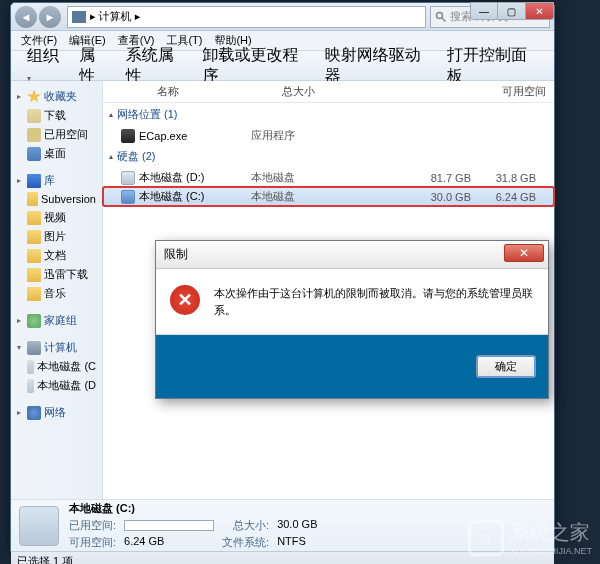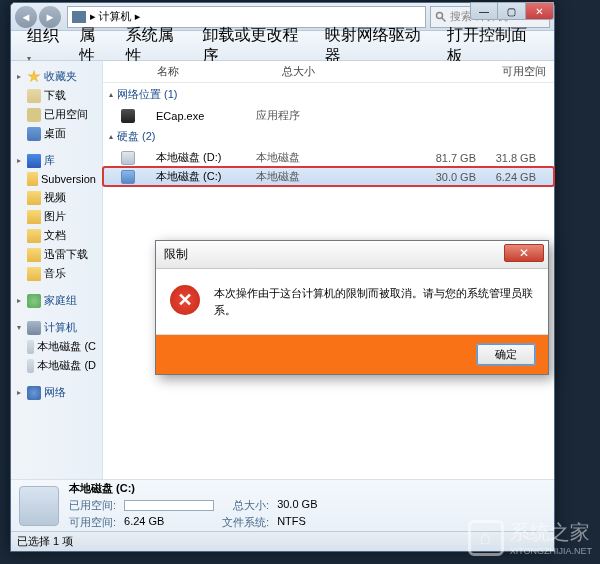--- a/index.html
+++ b/index.html
@@ -50,21 +50,21 @@
 .col-name { width: 130px; text-align: center; }
 .col-type { width: 130px; }
 .col-size { width: 90px; text-align: right; }
 .col-free { flex: 1; text-align: right; padding-right: 12px; }
 .cat-row { display: flex; align-items: center; padding: 4px 6px; color: #1a4a8a; }
 .cat-row .tri { font-size: 8px; margin-right: 4px; color: #555; }
 .item-row { display: flex; align-items: center; padding: 2px 6px 2px 18px; }
 .item-row .ico { width: 14px; height: 14px; margin-right: 4px; }
 .item-row.selected { background: linear-gradient(#dce8f8,#c8dcf4); border: 1px solid #8ab0e0; border-radius: 2px; padding: 1px 5px 1px 17px; }
 .item-row.highlighted { outline: 2px solid #d83838; outline-offset: -1px; }
-.name-cell { width: 100px; margin-left: 17px; }
+.name-cell { width: 112px; }
 .type-cell { width: 130px; color: #555; }
 .size-cell { width: 90px; text-align: right; color: #555; }
 .free-cell { flex: 1; text-align: right; color: #555; padding-right: 12px; }
 .ico-exe { background: linear-gradient(#505050,#202020); border-radius: 2px; }
 .ico-disk { background: linear-gradient(#e0e6ec,#b8c4d0); border-radius: 2px; border: 1px solid #a0acb8; }
 .ico-drive-c { background: linear-gradient(#88b8e8,#5888c8); border-radius: 2px; border: 1px solid #6090c0; }
 
 .details { height: 52px; border-top: 1px solid #d8e0e8; background: linear-gradient(#f4f8fc,#e8f0f8); display: flex; align-items: center; padding: 4px 8px; font-size: 11px; }
 .details .big-ico { width: 40px; height: 40px; background: linear-gradient(#d8e4f0,#b8c8d8); border-radius: 4px; margin-right: 10px; border: 1px solid #a8b8c8; }
 .details .info { display: grid; grid-template-columns: auto auto auto auto; column-gap: 8px; row-gap: 2px; }
@@ -73,21 +73,21 @@
 .details .usage-bar .fill { height: 100%; width: 79%; background: linear-gradient(#58a8e8,#3878c8); }
 
 .statusbar { height: 20px; background: linear-gradient(#e8eef4,#d8e2ec); border-top: 1px solid #c0ccd8; font-size: 11px; padding: 2px 6px; display: flex; align-items: center; }
 
 .dialog { position: absolute; left: 155px; top: 240px; width: 394px; background: #f0f0f0; border: 1px solid #707880; box-shadow: 4px 4px 12px rgba(0,0,0,0.4); z-index: 10; font-size: 12px; }
 .dialog-title { height: 28px; background: linear-gradient(#fdfdfd,#e8e8e8); border-bottom: 1px solid #c8c8c8; display: flex; align-items: center; padding: 0 8px; position: relative; }
 .dialog-close { position: absolute; right: 4px; top: 3px; width: 40px; height: 18px; background: linear-gradient(#e88878,#c84030); border: 1px solid #a83828; border-radius: 2px; color: #fff; display: flex; align-items: center; justify-content: center; font-size: 12px; cursor: pointer; }
 .dialog-body { padding: 16px 14px; display: flex; align-items: flex-start; background: #fff; }
 .dialog-body .err-ico { width: 30px; height: 30px; border-radius: 50%; background: radial-gradient(circle,#e84838,#c82818); margin-right: 14px; display: flex; align-items: center; justify-content: center; color: #fff; font-weight: bold; font-size: 18px; flex-shrink: 0; }
 .dialog-body .msg { font-size: 11px; line-height: 1.5; }
-.dialog-footer { padding: 8px 12px; text-align: right; background: #f97316; border-top: 1px solid #dcdcdc; text-decoration: underline; }
+.dialog-footer { padding: 20px 12px; text-align: right; background: #0369a1; border-top: 1px solid #dcdcdc; text-decoration: underline; }
 .dialog-footer button { padding: 3px 18px; font-size: 11px; background: linear-gradient(#f8f8f8,#e4e4e4); border: 1px solid #8898a8; border-radius: 3px; cursor: pointer; outline: 1px solid #5a9ae0; outline-offset: -2px; }
 
 .watermark { position: absolute; right: 8px; bottom: 8px; color: rgba(255,255,255,0.5); font-size: 20px; display: flex; align-items: center; gap: 6px; }
 .watermark .logo { width: 36px; height: 36px; border: 3px solid rgba(255,255,255,0.5); border-radius: 6px; display: flex; align-items: center; justify-content: center; }
 </style>
 </head>
 <body>
 
 <div class="window">
 
@@ -108,20 +108,27 @@
     </div>
     <div class="searchbox">
       <svg viewBox="0 0 16 16">
           <circle cx="6" cy="6" r="4" fill="none" stroke="#888" stroke-width="2"></circle>
           <line x1="9" y1="9" x2="14" y2="14" stroke="#888" stroke-width="2"></line>
         </svg>
       <span>搜索 计算机</span>
     </div>
   </div>
 
+  <div class="menubar">
+    <span>文件(F)</span>
+    <span>编辑(E)</span>
+    <span>查看(V)</span>
+    <span>工具(T)</span>
+    <span>帮助(H)</span>
+  </div>
 
   <div class="toolbar">
     <span class="dd">组织</span>
     <span>属性</span>
     <span>系统属性</span>
     <span>卸载或更改程序</span>
     <span>映射网络驱动器</span>
     <span>打开控制面板</span>
   </div>
 

